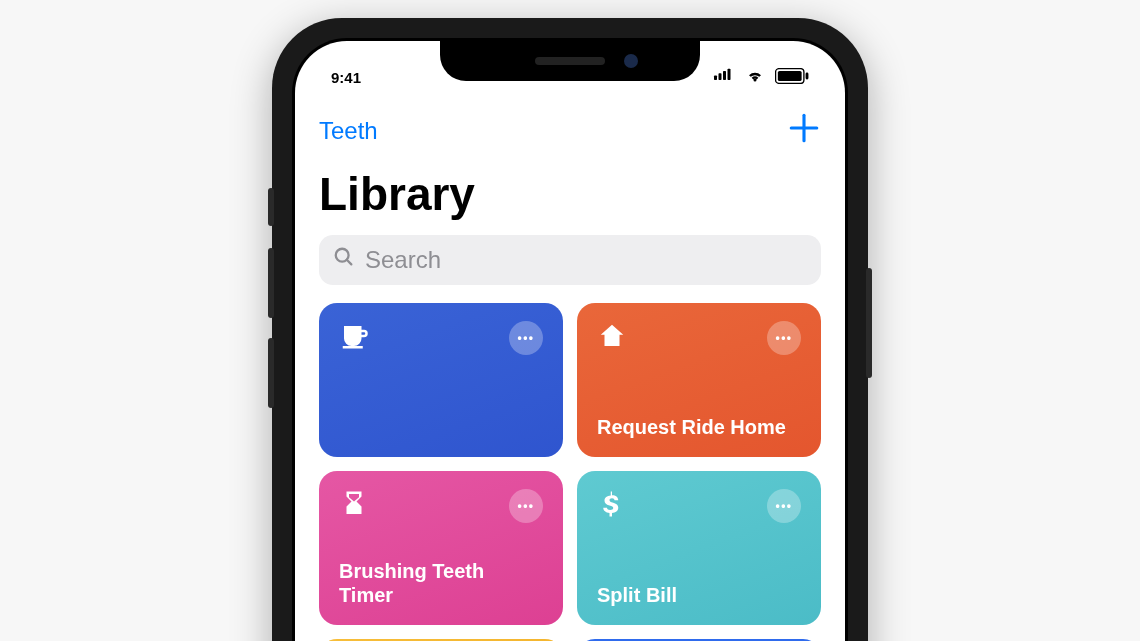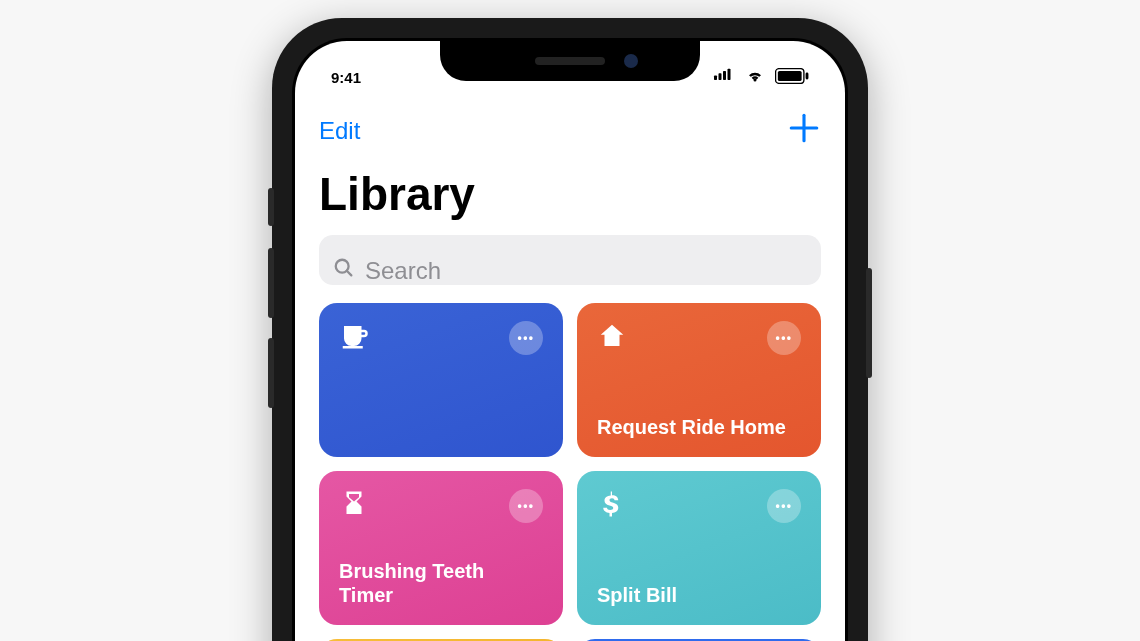--- a/index.html
+++ b/index.html
@@ -108,21 +108,21 @@
     font-weight: 700;
     padding: 8px 24px 14px 24px;
   }
 
   .searchbar {
     margin: 0 24px 18px 24px;
     background: #eeeef0;
     border-radius: 14px;
     height: 50px;
     display: flex;
-    align-items: flex-end;
+    align-items: center;
     padding: 0 14px;
     color: #8e8e93;
     font-size: 24px;
     gap: 10px;
   }
 
   .grid {
     display: grid;
     grid-template-columns: 1fr 1fr;
     gap: 14px;
@@ -211,21 +211,21 @@
             <svg viewBox="0 0 30 14" style="width:34px;height:16px;">
               <rect x="0.5" y="0.5" width="25" height="13" rx="3" fill="none" stroke="#000" stroke-width="1.2"></rect>
               <rect x="2.5" y="2.5" width="21" height="9" rx="1.5" fill="#000"></rect>
               <rect x="27" y="4" width="2.5" height="6" rx="1.2" fill="#000"></rect>
             </svg>
           </span>
         </div>
       </div>
 
       <div class="navbar">
-        <span class="edit">Edit</span>
+        <span class="edit">Teeth</span>
         <span class="add">
           <svg viewBox="0 0 24 24" style="width:34px;height:34px;fill:none;stroke:#007aff;stroke-width:2.2;stroke-linecap:round">
             <line x1="12" y1="3" x2="12" y2="21"></line>
               <line x1="3" y1="12" x2="21" y2="12"></line>
           </svg>
         </span>
       </div>
 
       <h1 class="title">Library</h1>
 

